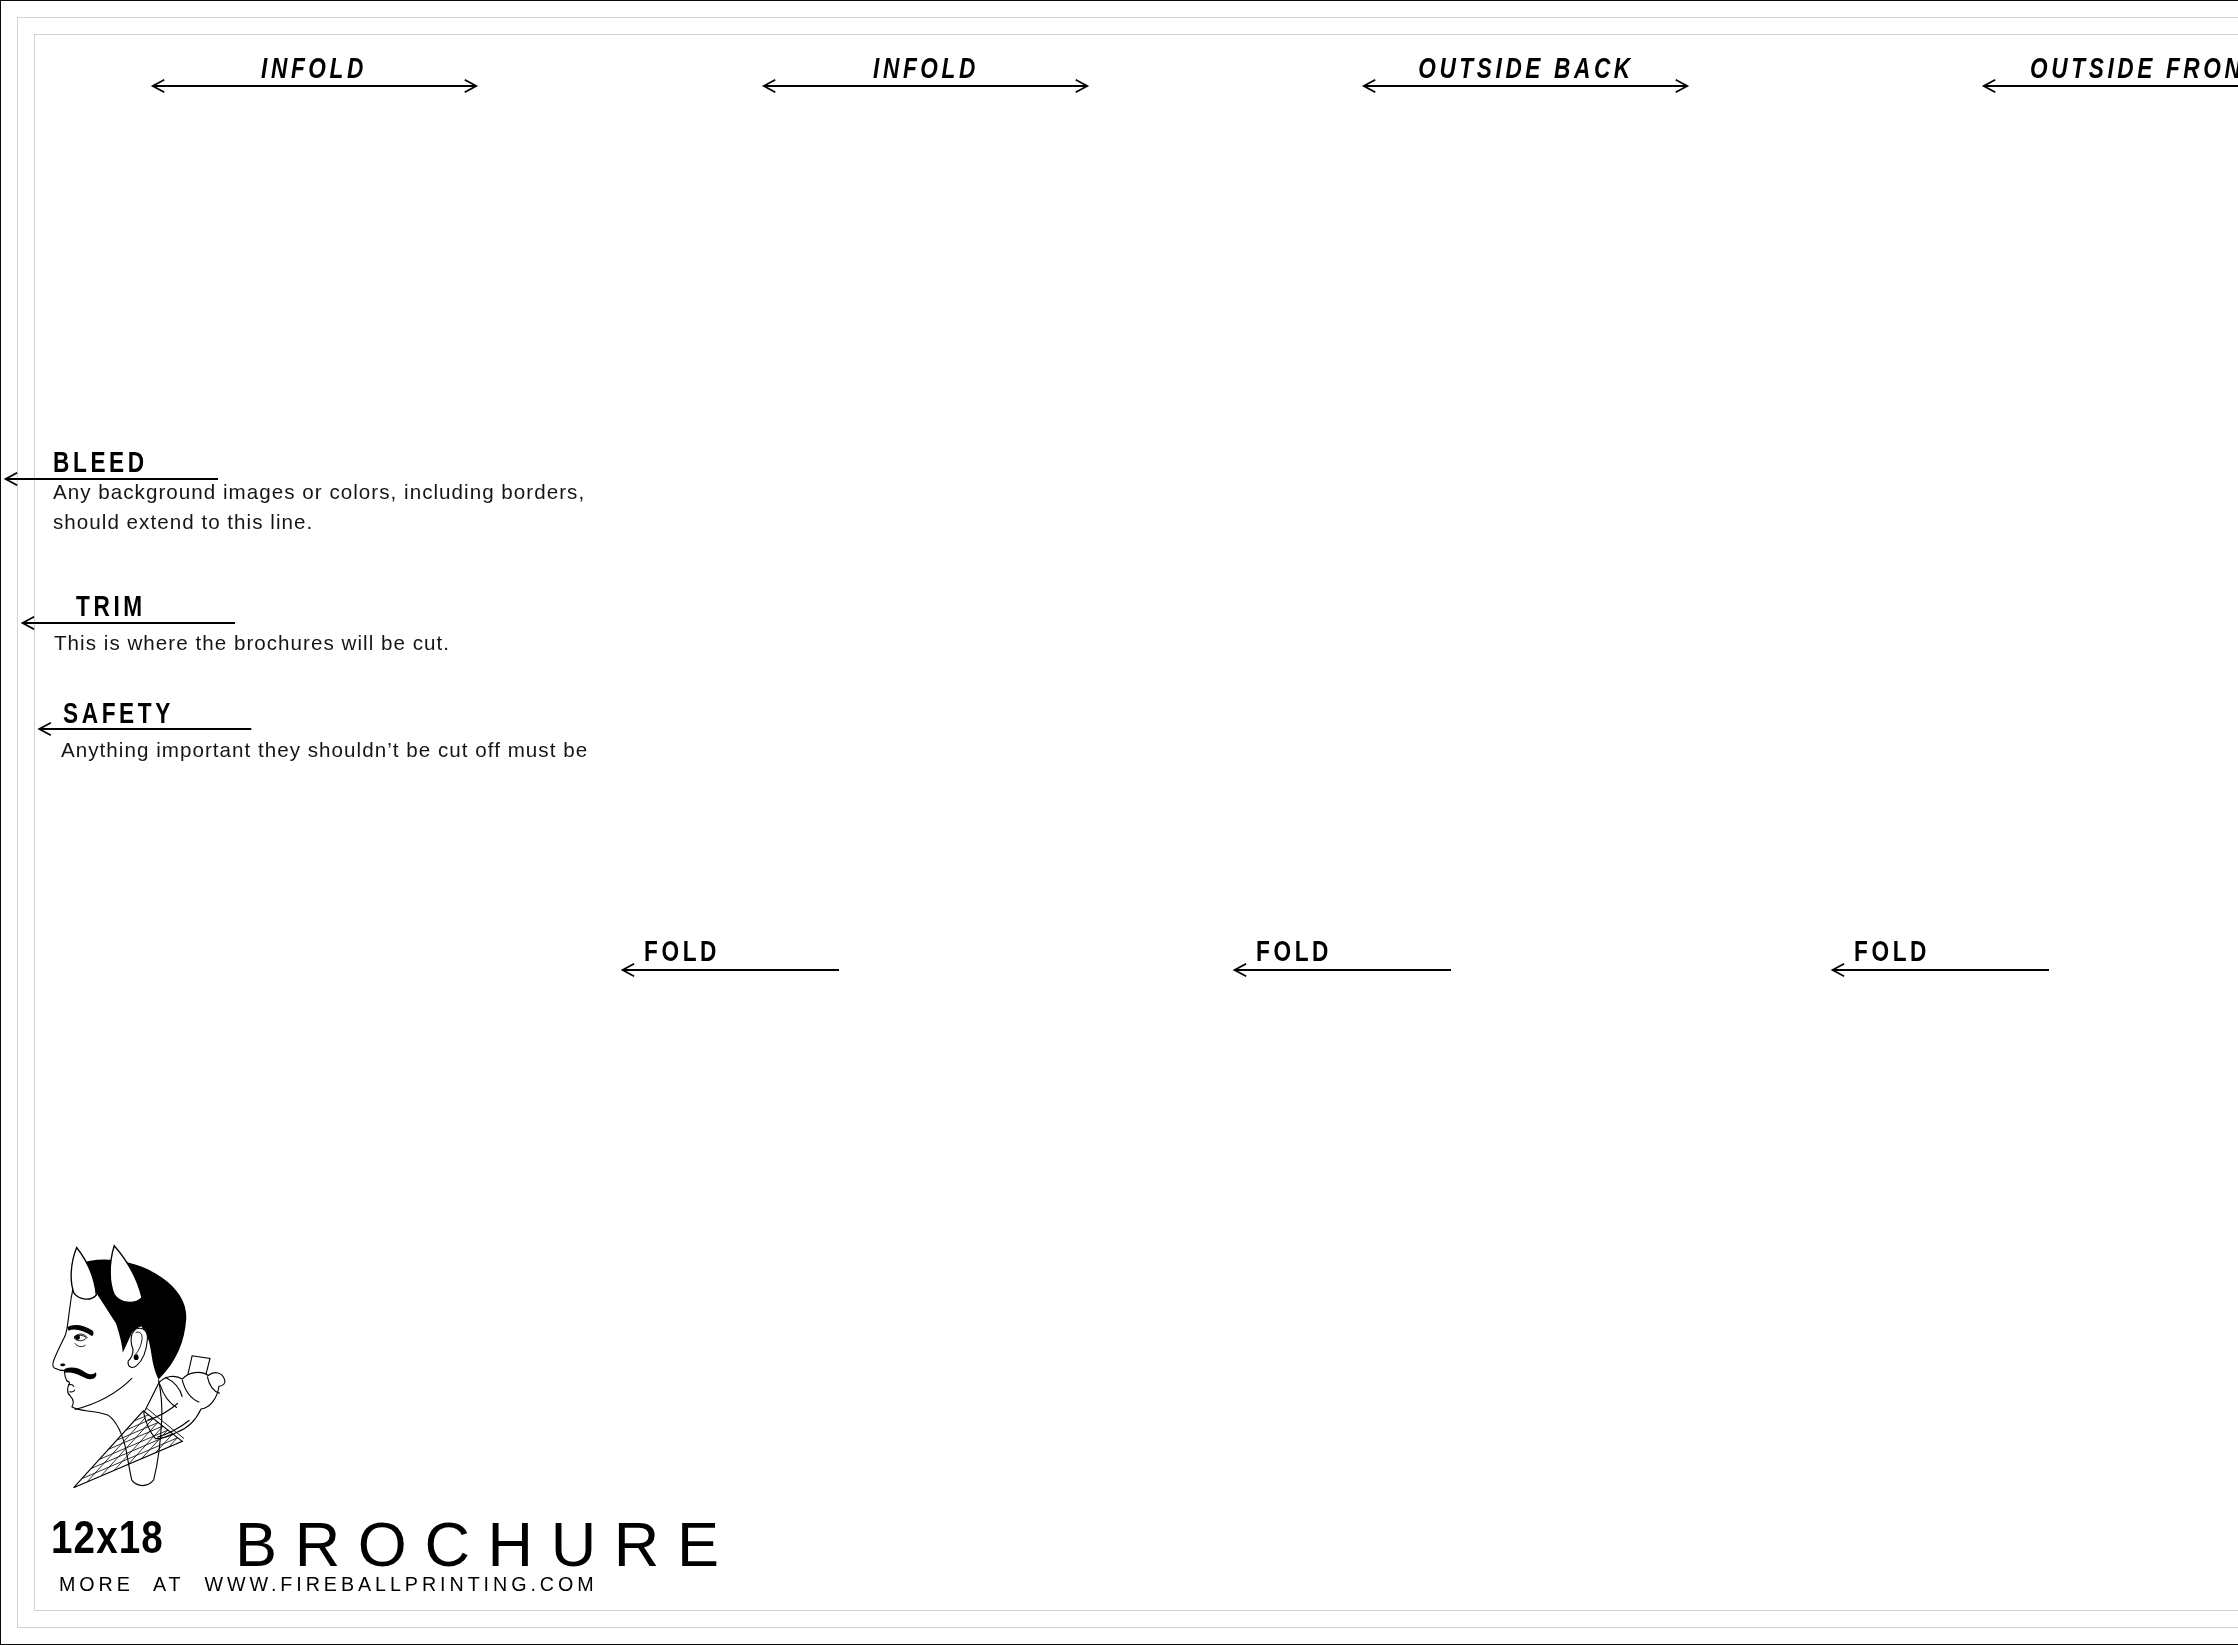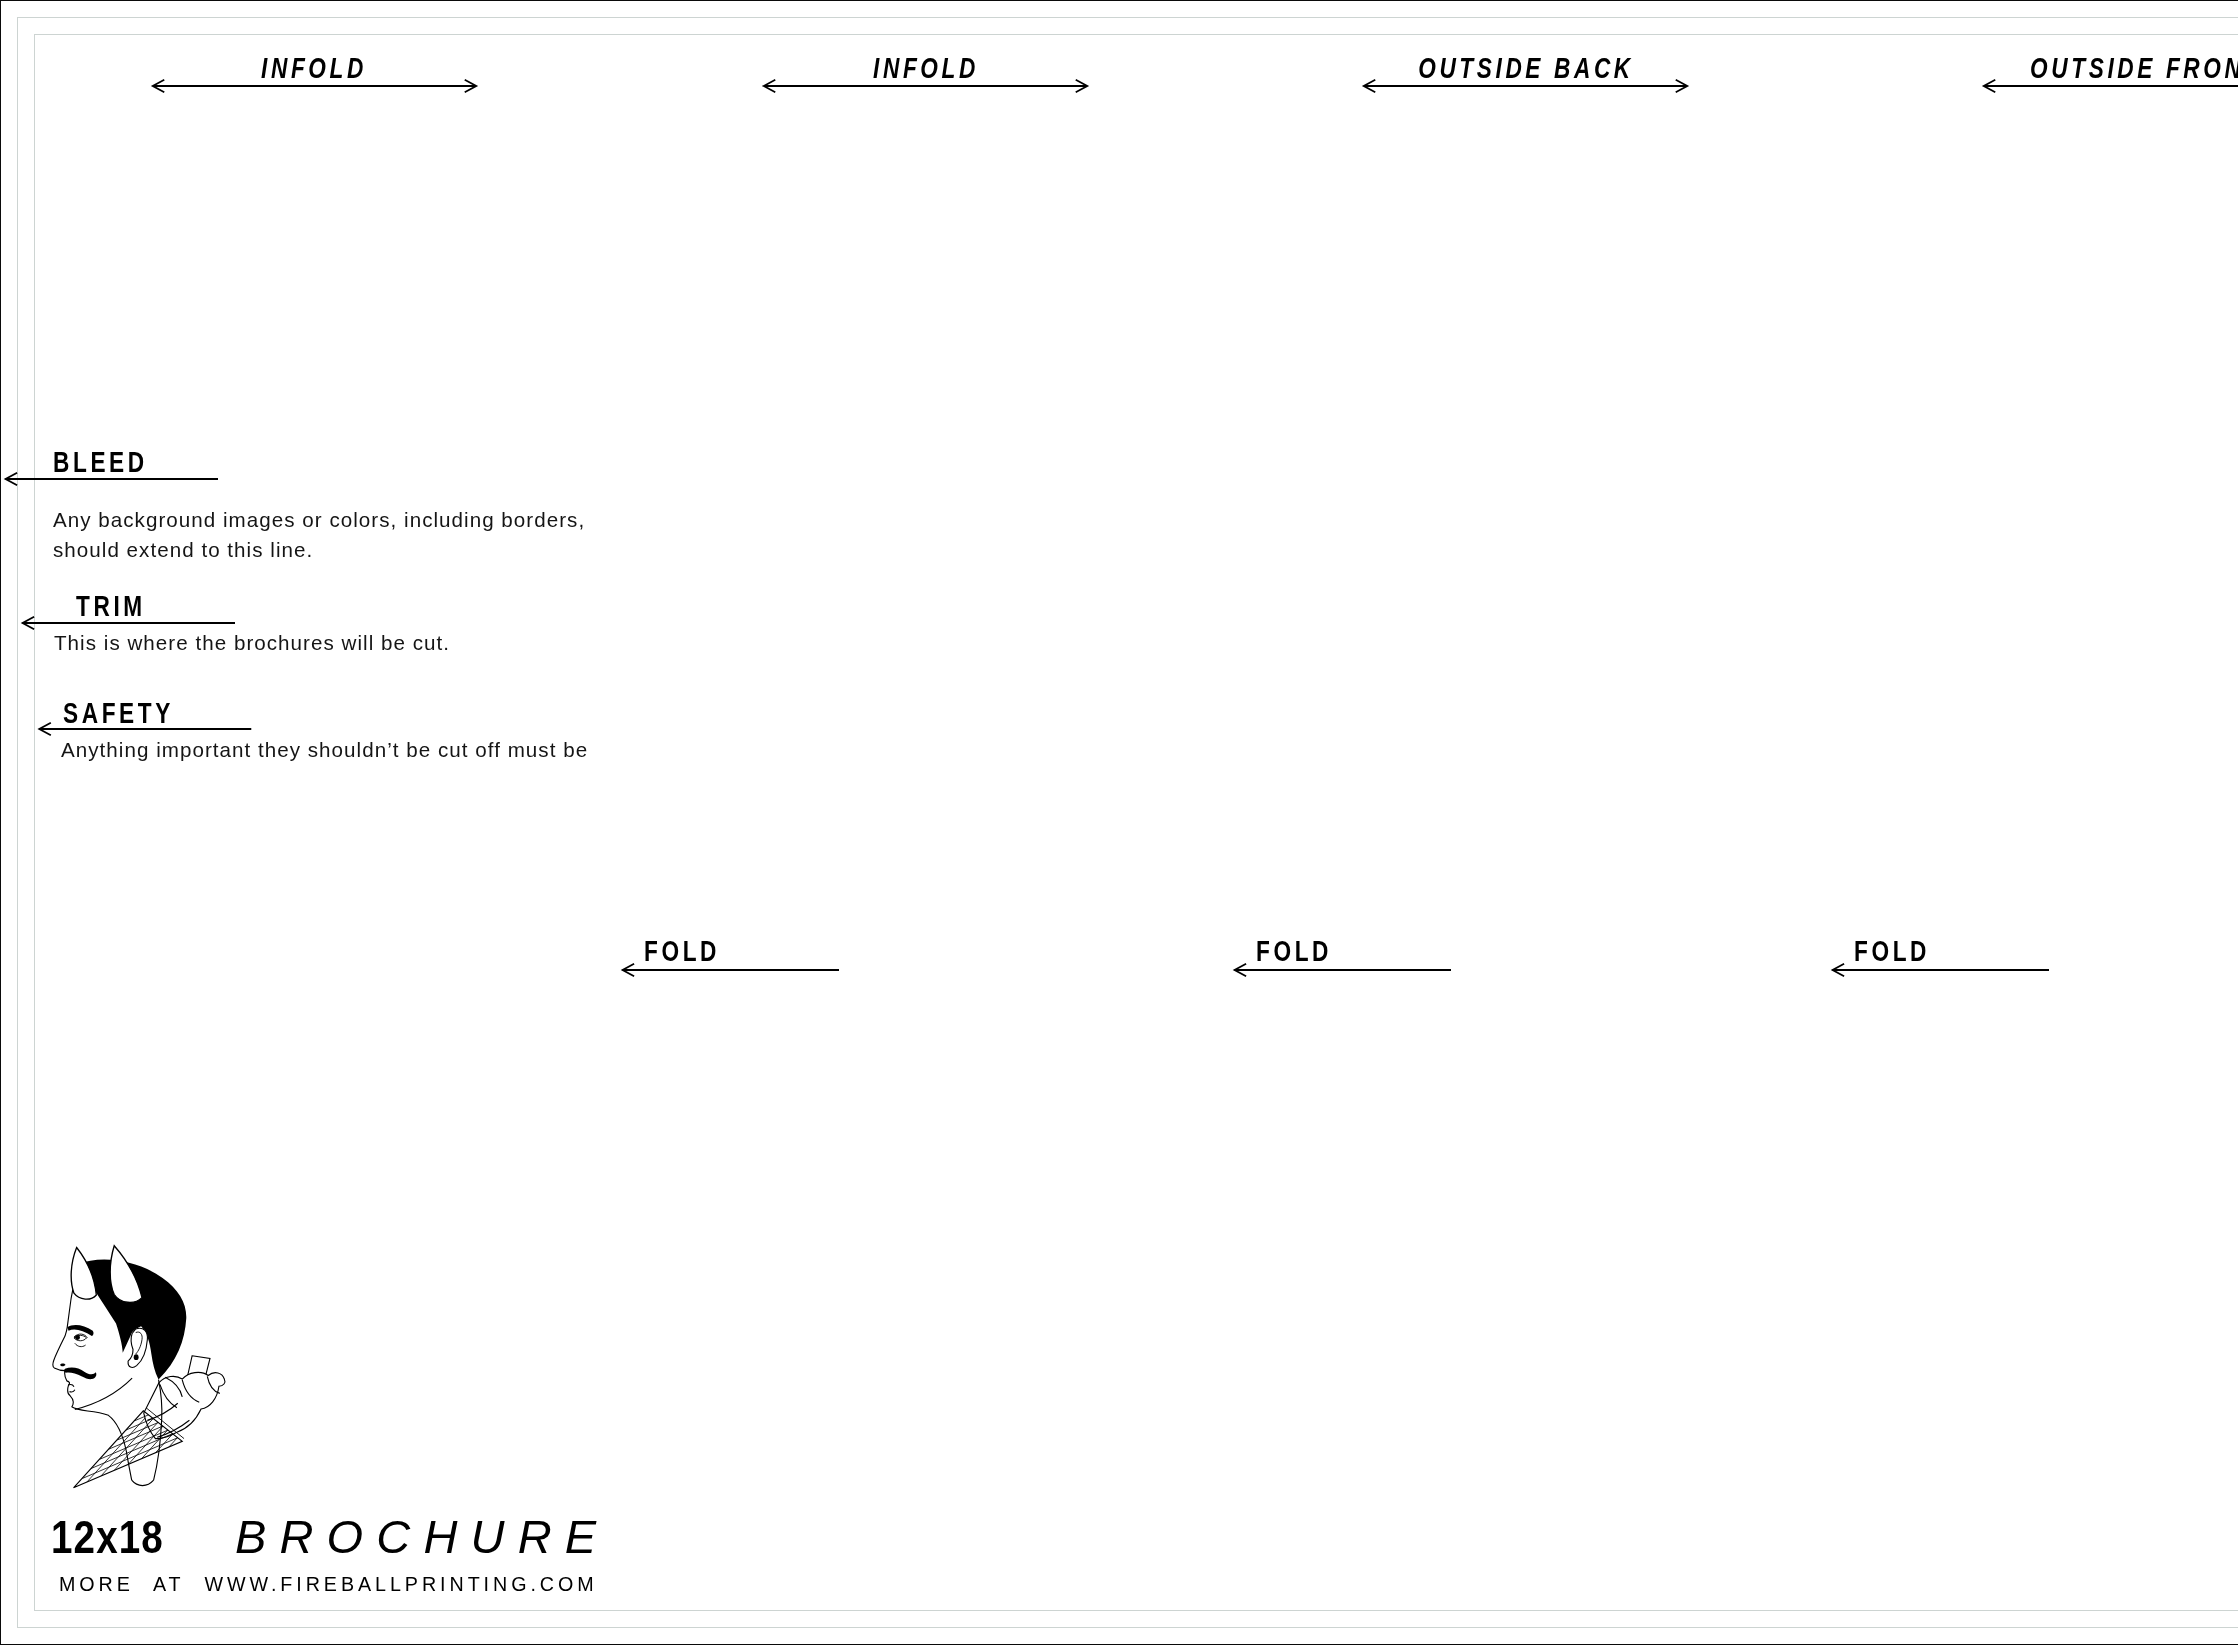--- a/index.html
+++ b/index.html
@@ -49,22 +49,22 @@
   }
 
   .brand-size{
     position:absolute;left:50px;top:1512px;
     font-weight:700;font-size:47px;line-height:1;
     letter-spacing:.03em;white-space:nowrap;
     display:inline-block;transform:scaleX(.82);transform-origin:left center;
   }
   .brand-product{
     position:absolute;left:234px;top:1512px;
-    font-weight:400;font-size:47px;line-height:1;
-    letter-spacing:.28em;white-space:nowrap;font-style:italic;
+    font-weight:400;font-size:63px;line-height:1;
+    letter-spacing:.28em;white-space:nowrap;
   }
   .brand-tagline{
     position:absolute;left:58px;top:1574px;
     font-weight:400;font-size:19.7px;line-height:1;
     letter-spacing:.2em;word-spacing:.55em;white-space:nowrap;text-align:center;
   }
   .logo{position:absolute;left:47px;top:1242px;}
 </style>
 </head>
 <body>
@@ -98,21 +98,21 @@
       <path d="M10,18 H734" stroke="#000" stroke-width="4" fill="none"></path>
       <path d="M34,4 L8,18 L34,32" stroke="#000" stroke-width="4" fill="none"></path>
       <path d="M710,4 L736,18 L710,32" stroke="#000" stroke-width="4" fill="none"></path>
     </svg>
 
   <div class="left-head" style="left:52px;top:447px"><span class="cond">BLEED</span></div>
   <svg class="arrow" style="left:0px;top:470px" width="218" height="16" viewBox="0 0 486 36">
       <path d="M8,18 H486" stroke="#000" stroke-width="5" fill="none"></path>
       <path d="M34,4 L8,18 L34,32" stroke="#000" stroke-width="4" fill="none"></path>
     </svg>
-  <div class="guide-body" style="left:52px;top:504px">
+  <div class="guide-body" style="left:52px;top:476px">
     <div>Any background images or colors, including borders,</div>
     <div>should extend to this line.</div>
   </div>
 
   <div class="left-head" style="left:75px;top:591px"><span class="cond">TRIM</span></div>
   <svg class="arrow" style="left:16.6px;top:614px" width="218" height="16" viewBox="0 0 486 36">
       <path d="M8,18 H486" stroke="#000" stroke-width="5" fill="none"></path>
       <path d="M34,4 L8,18 L34,32" stroke="#000" stroke-width="4" fill="none"></path>
     </svg>
   <div class="guide-body" style="left:53px;top:627px">

